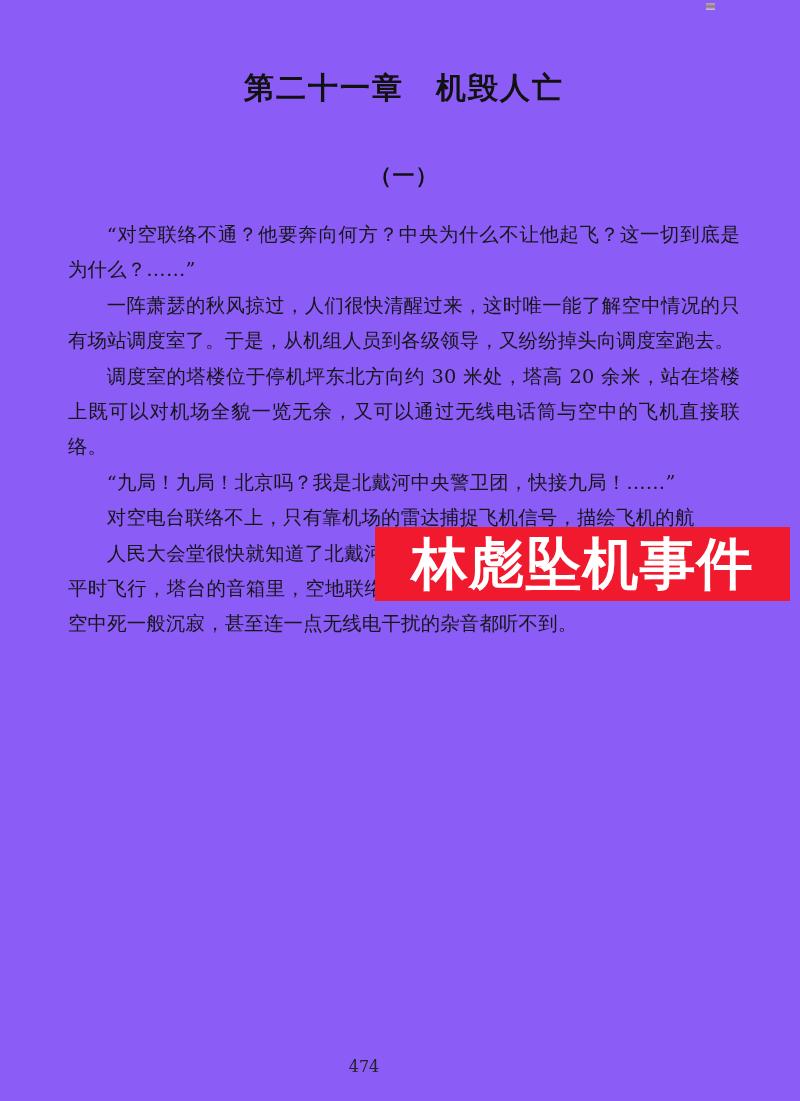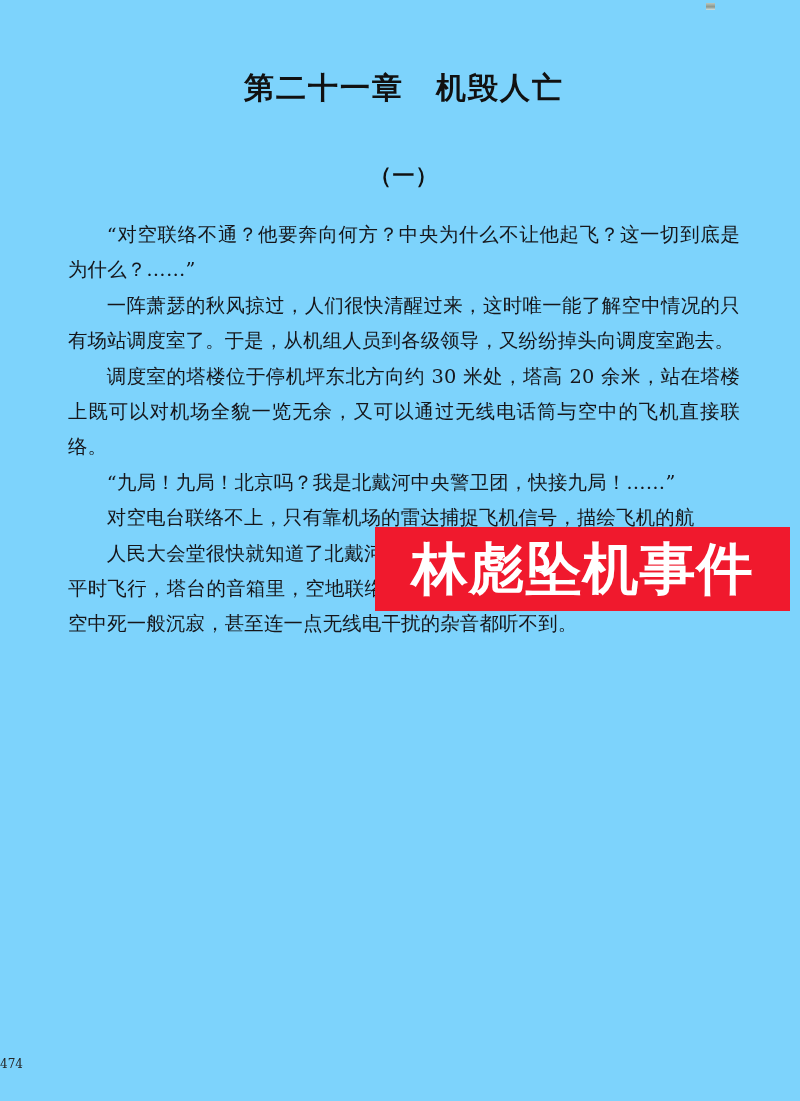--- a/index.html
+++ b/index.html
@@ -8,21 +8,21 @@
     padding: 0;
     background: #ffffff;
   }
   body {
     font-family: "DejaVu Serif", "Liberation Serif", serif;
   }
   .page {
     position: relative;
     width: 800px;
     height: 1101px;
-    background: #7dd3fc;
+    background: #8b5cf6;
     overflow: hidden;
     box-sizing: border-box;
   }
 
   
   .scan-artifact {
     position: absolute;
     left: 706px;
     top: 3px;
     width: 9px;
@@ -74,33 +74,33 @@
     text-justify: inter-ideograph;
     text-indent: 2em;
     letter-spacing: 0.2px;
   }
 
   .page-number {
     position: absolute;
     left: 0;
     top: 1057px;
     width: 728px;
-    text-align: left;
-    font-size: 12px;
+    text-align: center;
+    font-size: 16px;
     color: #242424;
     font-family: "DejaVu Serif", "Liberation Serif", serif;
   }
 
   
   .watermark {
     position: absolute;
     left: 375px;
     top: 527px;
     width: 415px;
-    height: 84px;
+    height: 74px;
     background: #f0192d;
     display: flex;
     align-items: center;
     justify-content: center;
     overflow: hidden;
   }
   .watermark-label {
     color: #ffffff;
     font-family: "DejaVu Sans", "Liberation Sans", sans-serif;
     font-weight: bold;

